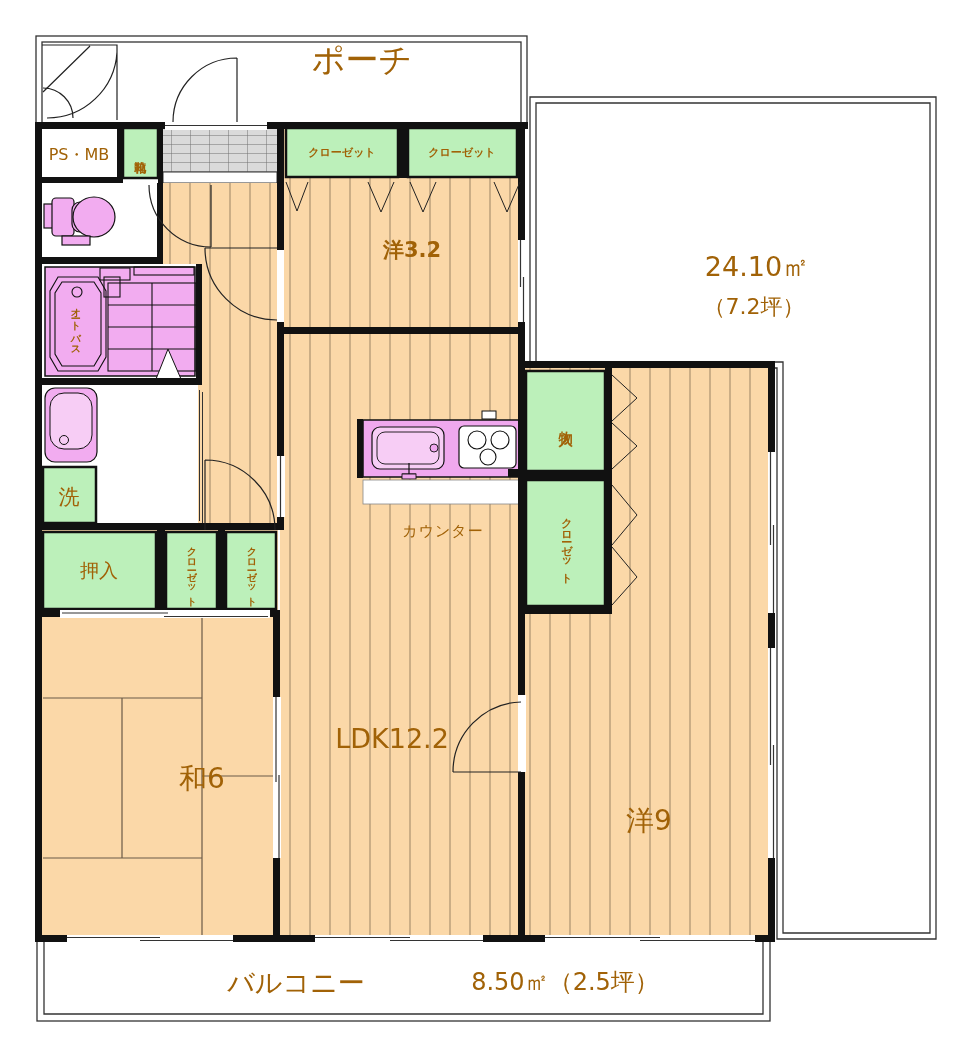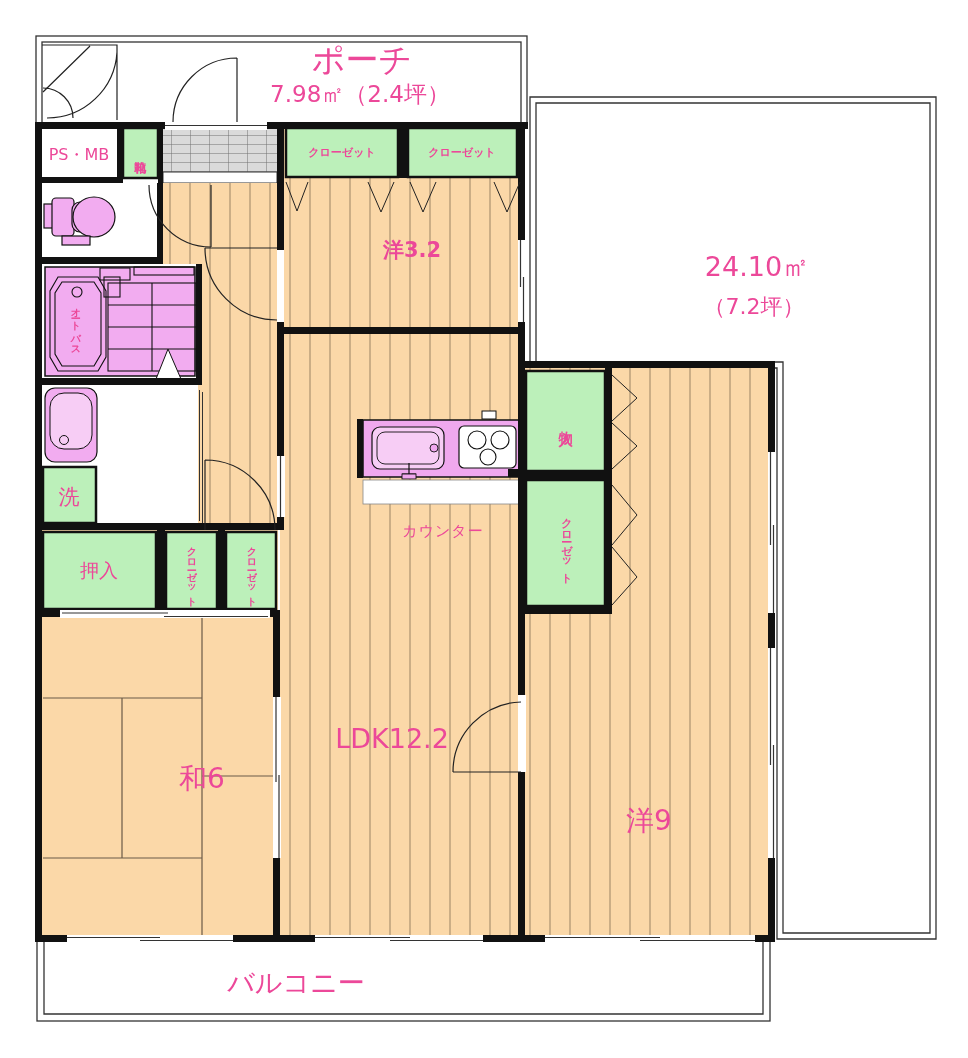--- a/index.html
+++ b/index.html
@@ -1,19 +1,19 @@
 <!DOCTYPE html>
 <html><head>
 <meta charset="utf-8">
 <style>
   html,body{margin:0;padding:0;background:#ffffff;}
   #stage{position:relative;width:968px;height:1058px;background:#fff;overflow:hidden;
          font-family:"DejaVu Sans","Liberation Sans",sans-serif;color:#111;}
   #planSvg{position:absolute;left:0;top:0;}
-  .lbl{position:absolute;transform:translate(-50%,-50%);white-space:nowrap;color:#ec4899;line-height:1.05;}
+  .lbl{position:absolute;transform:translate(-50%,-50%);white-space:nowrap;color:#a16207;line-height:1.05;}
   .v{writing-mode:vertical-rl;text-orientation:upright;letter-spacing:1px;}
   .b{font-weight:bold;text-align:center;}
 </style>
 </head>
 <body>
 
 <div id="stage">
 <svg id="planSvg" width="968" height="1058" viewBox="0 0 968 1058">
   <defs>
     <pattern id="stripes" width="20" height="20" patternUnits="userSpaceOnUse">
@@ -191,24 +191,24 @@
       <path d="M494,182 L507,212 L520,182"></path>
       <path d="M612,375 L637,398 L612,421"></path>
       <path d="M612,423 L637,446 L612,469"></path>
       <path d="M612,485 L637,515 L612,545"></path>
       <path d="M612,547 L637,577 L612,605"></path>
     </g>
   </g>
 </svg>
 
   <div class="lbl" style="left:362px;top:60px;font-size:33px;">ポーチ</div>
-  <div class="lbl" style="left:360px;top:94px;font-size:23px;">7.98㎡（2.4坪）</div>
   <div class="lbl" style="left:757px;top:267px;font-size:27px;">24.10㎡</div>
   <div class="lbl" style="left:754px;top:307px;font-size:22px;">（7.2坪）</div>
   <div class="lbl" style="left:296px;top:983px;font-size:27px;">バルコニー</div>
+  <div class="lbl" style="left:565px;top:983px;font-size:24px;">8.50㎡（2.5坪）</div>
 
   <div class="lbl" style="left:79px;top:155px;font-size:16px;">PS・MB</div>
   <div class="lbl v b" style="left:140px;top:153px;font-size:12px;">靴箱</div>
   <div class="lbl b" style="left:342px;top:153px;font-size:11px;">クローゼット</div>
   <div class="lbl b" style="left:462px;top:153px;font-size:11px;">クローゼット</div>
   <div class="lbl" style="left:412px;top:250px;font-size:21px;font-weight:bold;">洋3.2</div>
   <div class="lbl v b" style="left:75px;top:326px;font-size:10px;">オートバス</div>
   <div class="lbl" style="left:69px;top:497px;font-size:21px;">洗</div>
   <div class="lbl v b" style="left:566px;top:421px;font-size:14px;">物入</div>
   <div class="lbl v b" style="left:566px;top:544px;font-size:11px;">クローゼット</div>

